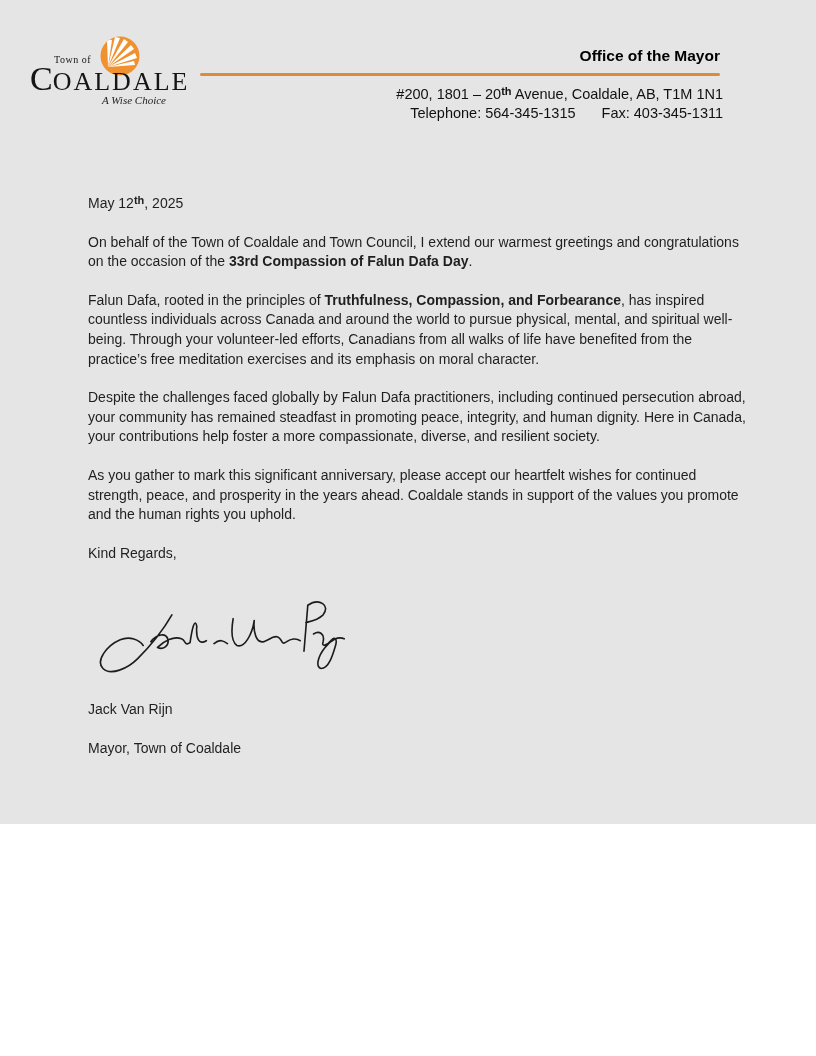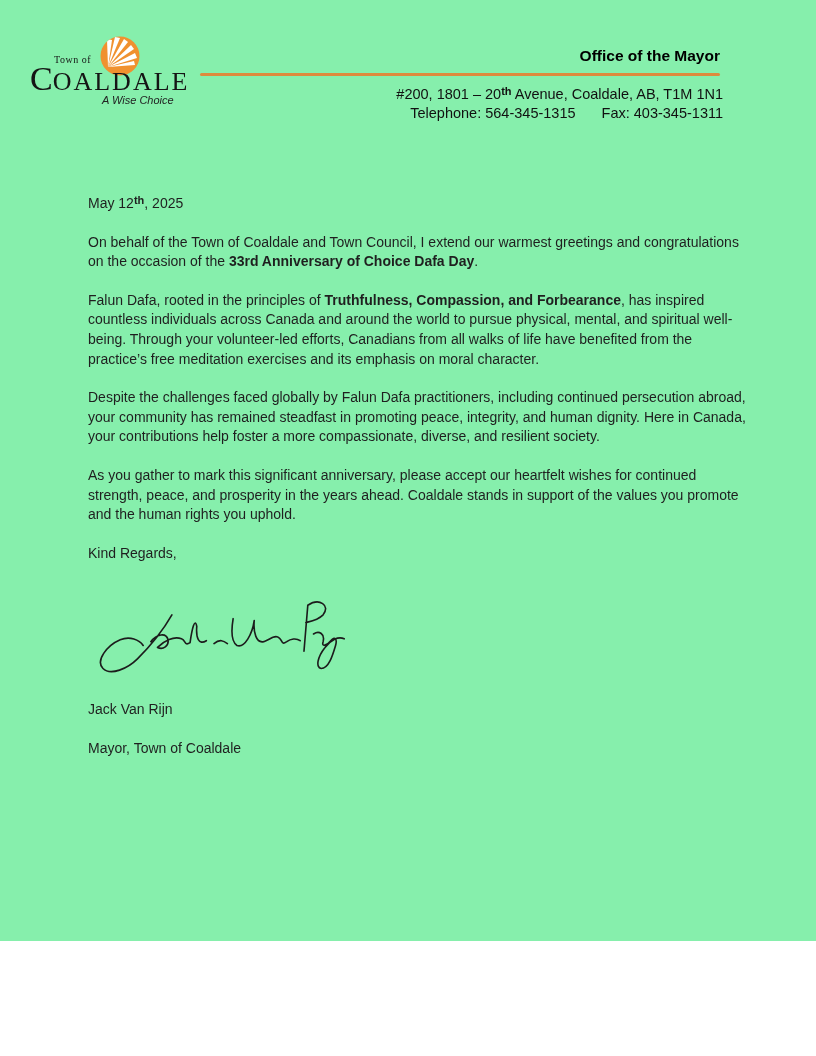--- a/index.html
+++ b/index.html
@@ -4,22 +4,22 @@
 <style>
   :root{
     --accent:#DE8A3C;
     --sun:#F0912F;
     --link:#2E74B5;
     --ink:#1F1F1F;
   }
   html,body{margin:0;padding:0;background:#ffffff;}
   .page{
     position:relative;
-    width:816px;height:941px;
-    background:#86efac;
+    width:816px;height:824px;
+    background:#e5e5e5;
     font-family:"Liberation Sans", sans-serif;
     color:var(--ink);
     overflow:hidden;
   }
   
   .logo{position:absolute;left:30px;top:36px;width:180px;height:72px;}
   .sun{position:absolute;left:70px;top:0px;}
   .townof{
     position:absolute;left:24px;top:18px;
     font-family:"Liberation Serif", serif;
@@ -27,21 +27,21 @@
   }
   .wordmark{
     position:absolute;left:0px;top:26px;
     font-family:"Liberation Serif", serif;
     color:#151515;white-space:nowrap;
   }
   .wm-c{font-size:34px;line-height:34px;}
   .wm-rest{font-size:26px;letter-spacing:2px;}
   .tagline{
     position:absolute;left:72px;top:58px;
-    font-family:Liberation Sans, sans-serif;
+    font-family:Liberation Serif, serif;
     font-style:italic;font-size:11px;color:#222;
   }
   
   .office{
     position:absolute;top:47px;right:96px;
     font-size:15.5px;font-weight:bold;color:#000;
   }
   .rule{background:var(--accent);height:3px;border-radius:2px;}
   .rule-header{position:absolute;left:200px;top:73px;width:520px;}
   .addr{
@@ -101,21 +101,21 @@
 
   <div class="addr">
     <div><span>#200, 1801 – 20</span><sup>th</sup><span> Avenue, Coaldale, AB, T1M 1N1</span></div>
     <div><span class="phone">Telephone: 564-345-1315</span><span>Fax: 403-345-1311</span></div>
   </div>
 
   <div class="letter">
     <p class="para"><span>May 12</span><sup>th</sup><span>, 2025</span></p>
 
     <div id="paragraphs">
-        <p class="para"><span>On behalf of the Town of Coaldale and Town Council, I extend our warmest greetings and congratulations on the occasion of the </span><span class="b">33rd Anniversary of Choice Dafa Day</span><span>.</span></p>
+        <p class="para"><span>On behalf of the Town of Coaldale and Town Council, I extend our warmest greetings and congratulations on the occasion of the </span><span class="b">33rd Compassion of Falun Dafa Day</span><span>.</span></p>
         <p class="para"><span>Falun Dafa, rooted in the principles of </span><span class="b">Truthfulness, Compassion, and Forbearance</span><span>, has inspired countless individuals across Canada and around the world to pursue physical, mental, and spiritual well-being. Through your volunteer-led efforts, Canadians from all walks of life have benefited from the practice’s free meditation exercises and its emphasis on moral character.</span></p>
         <p class="para"><span>Despite the challenges faced globally by Falun Dafa practitioners, including continued persecution abroad, your community has remained steadfast in promoting peace, integrity, and human dignity. Here in Canada, your contributions help foster a more compassionate, diverse, and resilient society.</span></p>
         <p class="para"><span>As you gather to mark this significant anniversary, please accept our heartfelt wishes for continued strength, peace, and prosperity in the years ahead. Coaldale stands in support of the values you promote and the human rights you uphold.</span></p>
       </div>
 
     <p class="para">Kind Regards,</p>
 
     <div class="sig-wrap">
       <svg width="268" height="100" viewBox="0 0 280 100" fill="none" stroke="#1c1c1c" stroke-width="1.7" stroke-linecap="round" stroke-linejoin="round">
         <path d="M96,30 C88,44 74,62 60,76 C50,86 32,94 24,86 C16,78 28,62 42,56 C52,52 62,56 66,62

